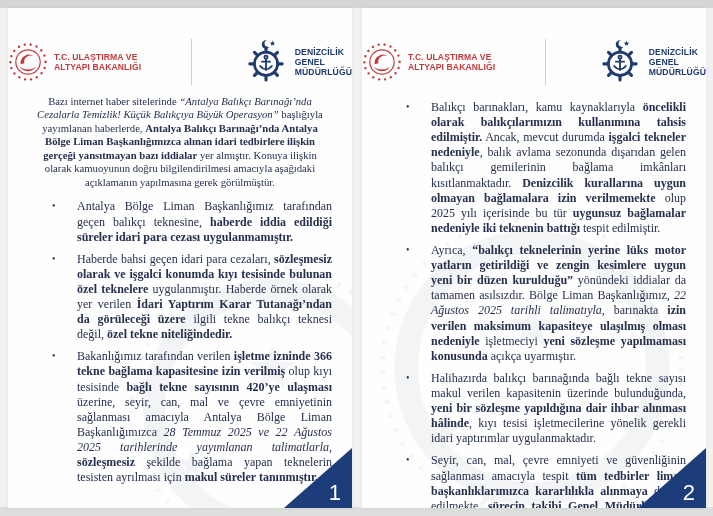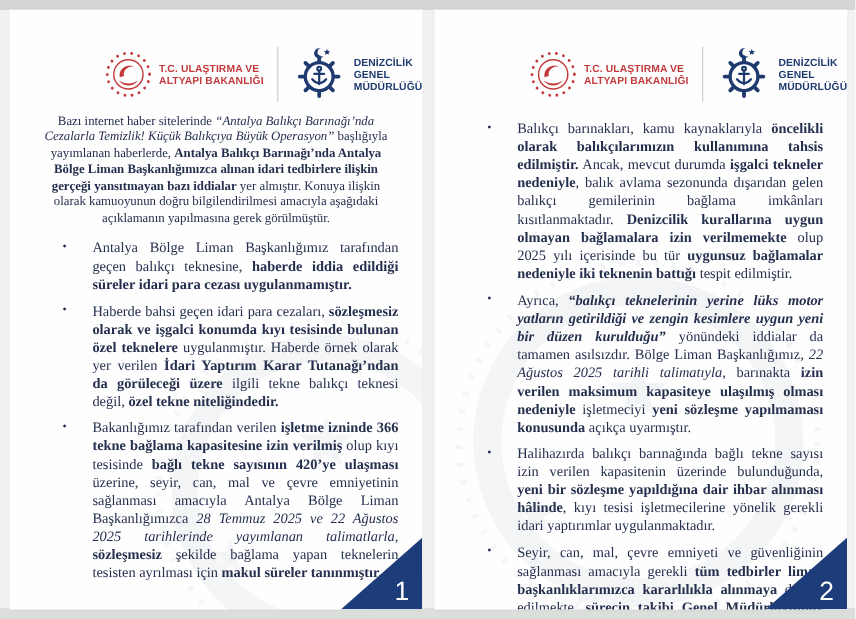--- a/index.html
+++ b/index.html
@@ -21,21 +21,21 @@
     box-shadow:0 0 3px rgba(0,0,0,.07);
     color:var(--body-text,#252f4e);
   }
   #page1 { left:8px; }
   #page2 { left:362px; }
 
   .watermark { position:absolute; opacity:.05; pointer-events:none; }
   #page1 .watermark { right:-70px; bottom:-50px; }
   #page2 .watermark { left:10px; bottom:-20px; }
 
-  .header { display:flex; align-items:center; justify-content:flex-end; gap:11px; margin-top:30px; position:relative; }
+  .header { display:flex; align-items:center; justify-content:space-between; gap:11px; margin-top:30px; position:relative; }
   .logo { display:flex; align-items:center; gap:6px; }
   .logo-text {
     font-family:"Liberation Sans",sans-serif; font-weight:bold;
     font-size:8.6px; line-height:1.18; letter-spacing:.1px;
   }
   .ministry .logo-text { color:var(--ministry-red,#c23a3c); }
   .dgm .logo-text { color:var(--navy,#1e3a6e); }
   .logo-divider { width:1px; height:46px; background:#c8cdd6; }
 
   .title {
@@ -47,21 +47,21 @@
     font-size:10.7px; line-height:1.26;
   }
   .bullets { list-style:none; margin:10px 20px 0 44px; position:relative; }
   #page2 .bullets { margin-top:14px; }
   .bullets li { display:flex; margin-bottom:7px; }
   .dot { width:25px; flex:none; font-size:10px; padding-top:1px; }
   .btext { flex:1; text-align:justify; font-size:12px; line-height:1.26; }
 
   .b  { font-weight:bold; }
   .i  { font-style:italic;text-align:right; }
-  .bi { font-weight:bold; font-style:italic; }
+  .bi { font-weight:bold; }
 
   .closing { margin:18px 24px 0; text-align:right; font-size:11.2px; }
   .signature { margin:13px 24px 0; text-align:right; font-weight:bold; font-size:11.2px; line-height:1.4; }
 
   .corner {
     position:absolute; right:0; bottom:0; width:68px; height:60px;
     background:var(--corner-navy,#1d3c7a);
     clip-path:polygon(100% 0, 100% 100%, 0 100%);
     display:flex; align-items:flex-end; justify-content:flex-end;
   }
@@ -209,25 +209,25 @@
         <li>
           <span class="dot">•</span>
           <span class="btext"><span>Balıkçı barınakları, kamu kaynaklarıyla </span><span class="b">öncelikli olarak balıkçılarımızın kullanımına tahsis edilmiştir.</span><span> Ancak, mevcut durumda </span><span class="b">işgalci tekneler nedeniyle</span><span>, balık avlama sezonunda dışarıdan gelen balıkçı gemilerinin bağlama imkânları kısıtlanmaktadır. </span><span class="b">Denizcilik kurallarına uygun olmayan bağlamalara izin verilmemekte</span><span> olup 2025 yılı içerisinde bu tür </span><span class="b">uygunsuz bağlamalar nedeniyle iki teknenin battığı</span><span> tespit edilmiştir.</span></span>
         </li>
         <li>
           <span class="dot">•</span>
           <span class="btext"><span>Ayrıca, </span><span class="bi">“balıkçı teknelerinin yerine lüks motor yatların getirildiği ve zengin kesimlere uygun yeni bir düzen kurulduğu”</span><span> yönündeki iddialar da tamamen asılsızdır. Bölge Liman Başkanlığımız, </span><span class="i">22 Ağustos 2025 tarihli talimatıyla</span><span>, barınakta </span><span class="b">izin verilen maksimum kapasiteye ulaşılmış olması nedeniyle</span><span> işletmeciyi </span><span class="b">yeni sözleşme yapılmaması konusunda</span><span> açıkça uyarmıştır.</span></span>
         </li>
         <li>
           <span class="dot">•</span>
-          <span class="btext"><span>Halihazırda balıkçı barınağında bağlı tekne sayısı izin verilen kapasitenin üzerinde bulunduğunda, </span><span class="b">yeni bir sözleşme yapıldığına dair ihbar alınması hâlinde</span><span>, kıyı tesisi işletmecilerine yönelik gerekli idari yaptırımlar uygulanmaktadır.</span></span>
-        </li>
-        <li>
-          <span class="dot">•</span>
-          <span class="btext"><span>Seyir, can, mal, çevre emniyeti ve güvenliğinin sağlanması amacıyla gerekli </span><span class="b">tüm tedbirler liman başkanlıklarımızca kararlılıkla alınmaya</span><span> devam edilmekte, </span><span class="b">sürecin takibi Genel Müdürlüğümüz tarafından</span><span> yakından sürdürülmektedir.</span></span>
+          <span class="btext"><span>Halihazırda balıkçı barınağında bağlı tekne sayısı makul verilen kapasitenin üzerinde bulunduğunda, </span><span class="b">yeni bir sözleşme yapıldığına dair ihbar alınması hâlinde</span><span>, kıyı tesisi işletmecilerine yönelik gerekli idari yaptırımlar uygulanmaktadır.</span></span>
+        </li>
+        <li>
+          <span class="dot">•</span>
+          <span class="btext"><span>Seyir, can, mal, çevre emniyeti ve güvenliğinin sağlanması amacıyla tespit </span><span class="b">tüm tedbirler liman başkanlıklarımızca kararlılıkla alınmaya</span><span> devam edilmekte, </span><span class="b">sürecin takibi Genel Müdürlüğümüz tarafından</span><span> yakından sürdürülmektedir.</span></span>
         </li>
       </ul>
 
     <p class="closing">Kamuoyuna saygıyla duyurulur.</p>
 
     <div class="signature">
       <div>T.C. Ulaştırma ve Altyapı Bakanlığı</div>
 
     </div>
 

